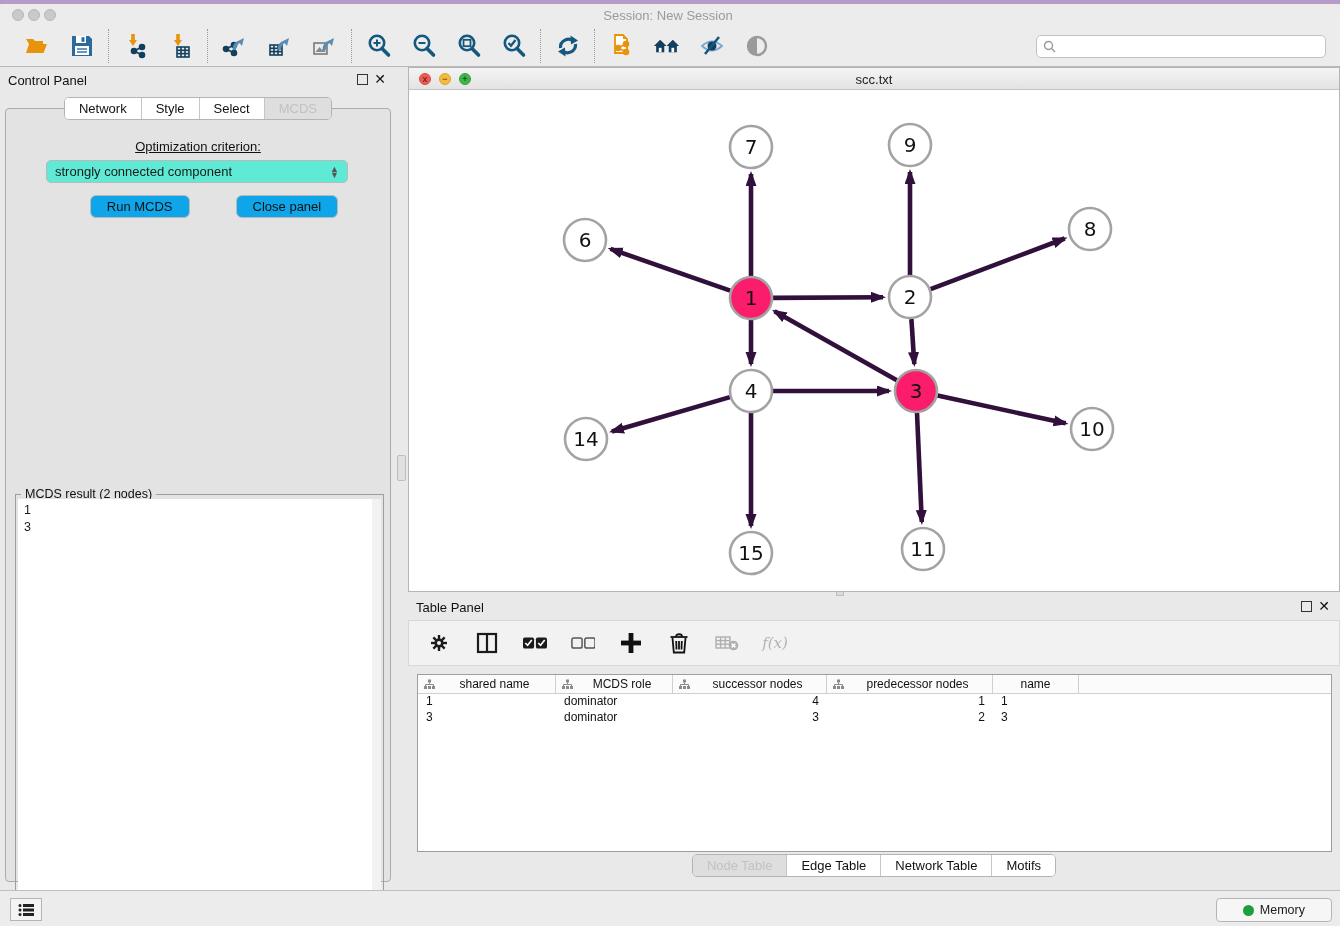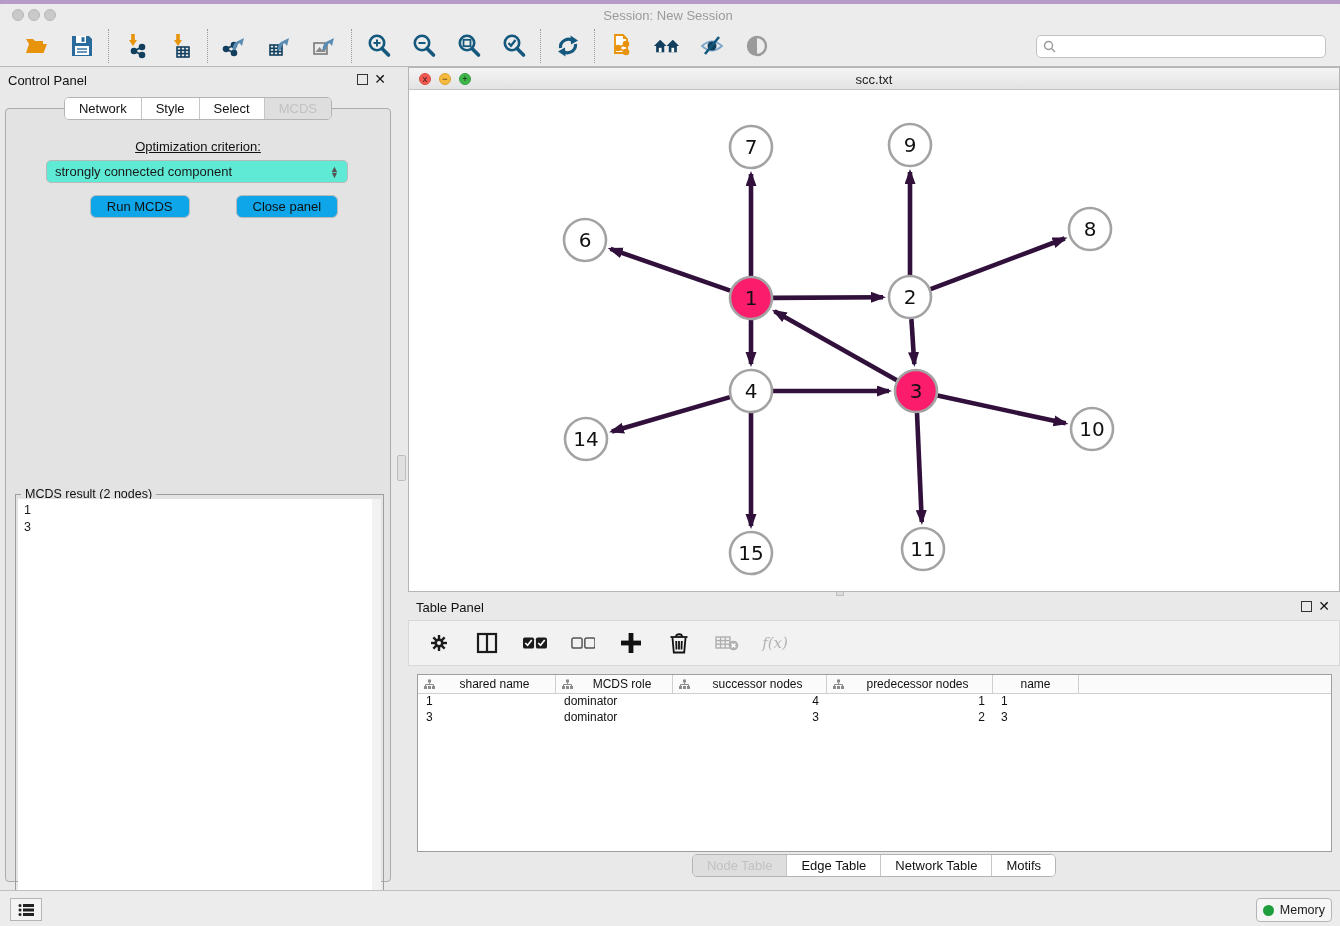--- a/index.html
+++ b/index.html
@@ -69,21 +69,21 @@
   .fx { font-family:"DejaVu Serif", serif; font-style:italic; font-size:15px; color:#b3b3b3; }
   .tbl { position:absolute; left:9px; right:8px; top:80px; height:178px; background:#fff; border:1px solid #9e9e9e; }
   .tbl-header { display:flex; height:19px; background:#fbfbfb; border-bottom:1px solid #cfcfcf; }
   .tbl-header .hcell { display:flex; align-items:center; gap:5px; padding:0 6px; border-right:1px solid #cfcfcf; font-size:12px; color:#111; justify-content:flex-start; }
   .tbl-header .hcell .hlabel { flex:1; text-align:center; }
   .tbl-row { display:flex; height:16px; font-size:12px; color:#111; }
   .tbl-row .cell { padding:0 8px; overflow:hidden; white-space:nowrap; }
   .tp-tabs { position:absolute; left:0; right:0; top:260px; display:flex; justify-content:center;align-items:center; }
   .statusbar { position:absolute; left:0; top:890px; width:1340px; height:36px; background:#ececec; border-top:1px solid #bfbfbf; }
   .sb-left-btn { position:absolute; left:10px; top:7px; width:32px; height:23px; background:#f4f4f4; border:1px solid #b5b5b5; display:flex; align-items:center; justify-content:center; }
-  .memory-btn { position:absolute; right:8px; top:7px; height:24px; background:#f6f6f6; border:1px solid #b5b5b5; border-radius:4px; display:flex; align-items:center; gap:6px; padding:0 6px; font-size:12.5px; }
+  .memory-btn { position:absolute; right:8px; top:7px; height:24px; background:#f6f6f6; border:1px solid #b5b5b5; border-radius:4px; display:flex; align-items:center; gap:6px; padding:0 26px; font-size:12.5px; }
   .memory-dot { width:11px; height:11px; border-radius:50%; background:#1f9e3e; }
 </style>
 </head>
 <body>
 
 <div id="app">
   <div class="top-strip"></div>
 
   <div class="titlebar">
     <span class="traffic gray" style="left:12px"></span>

